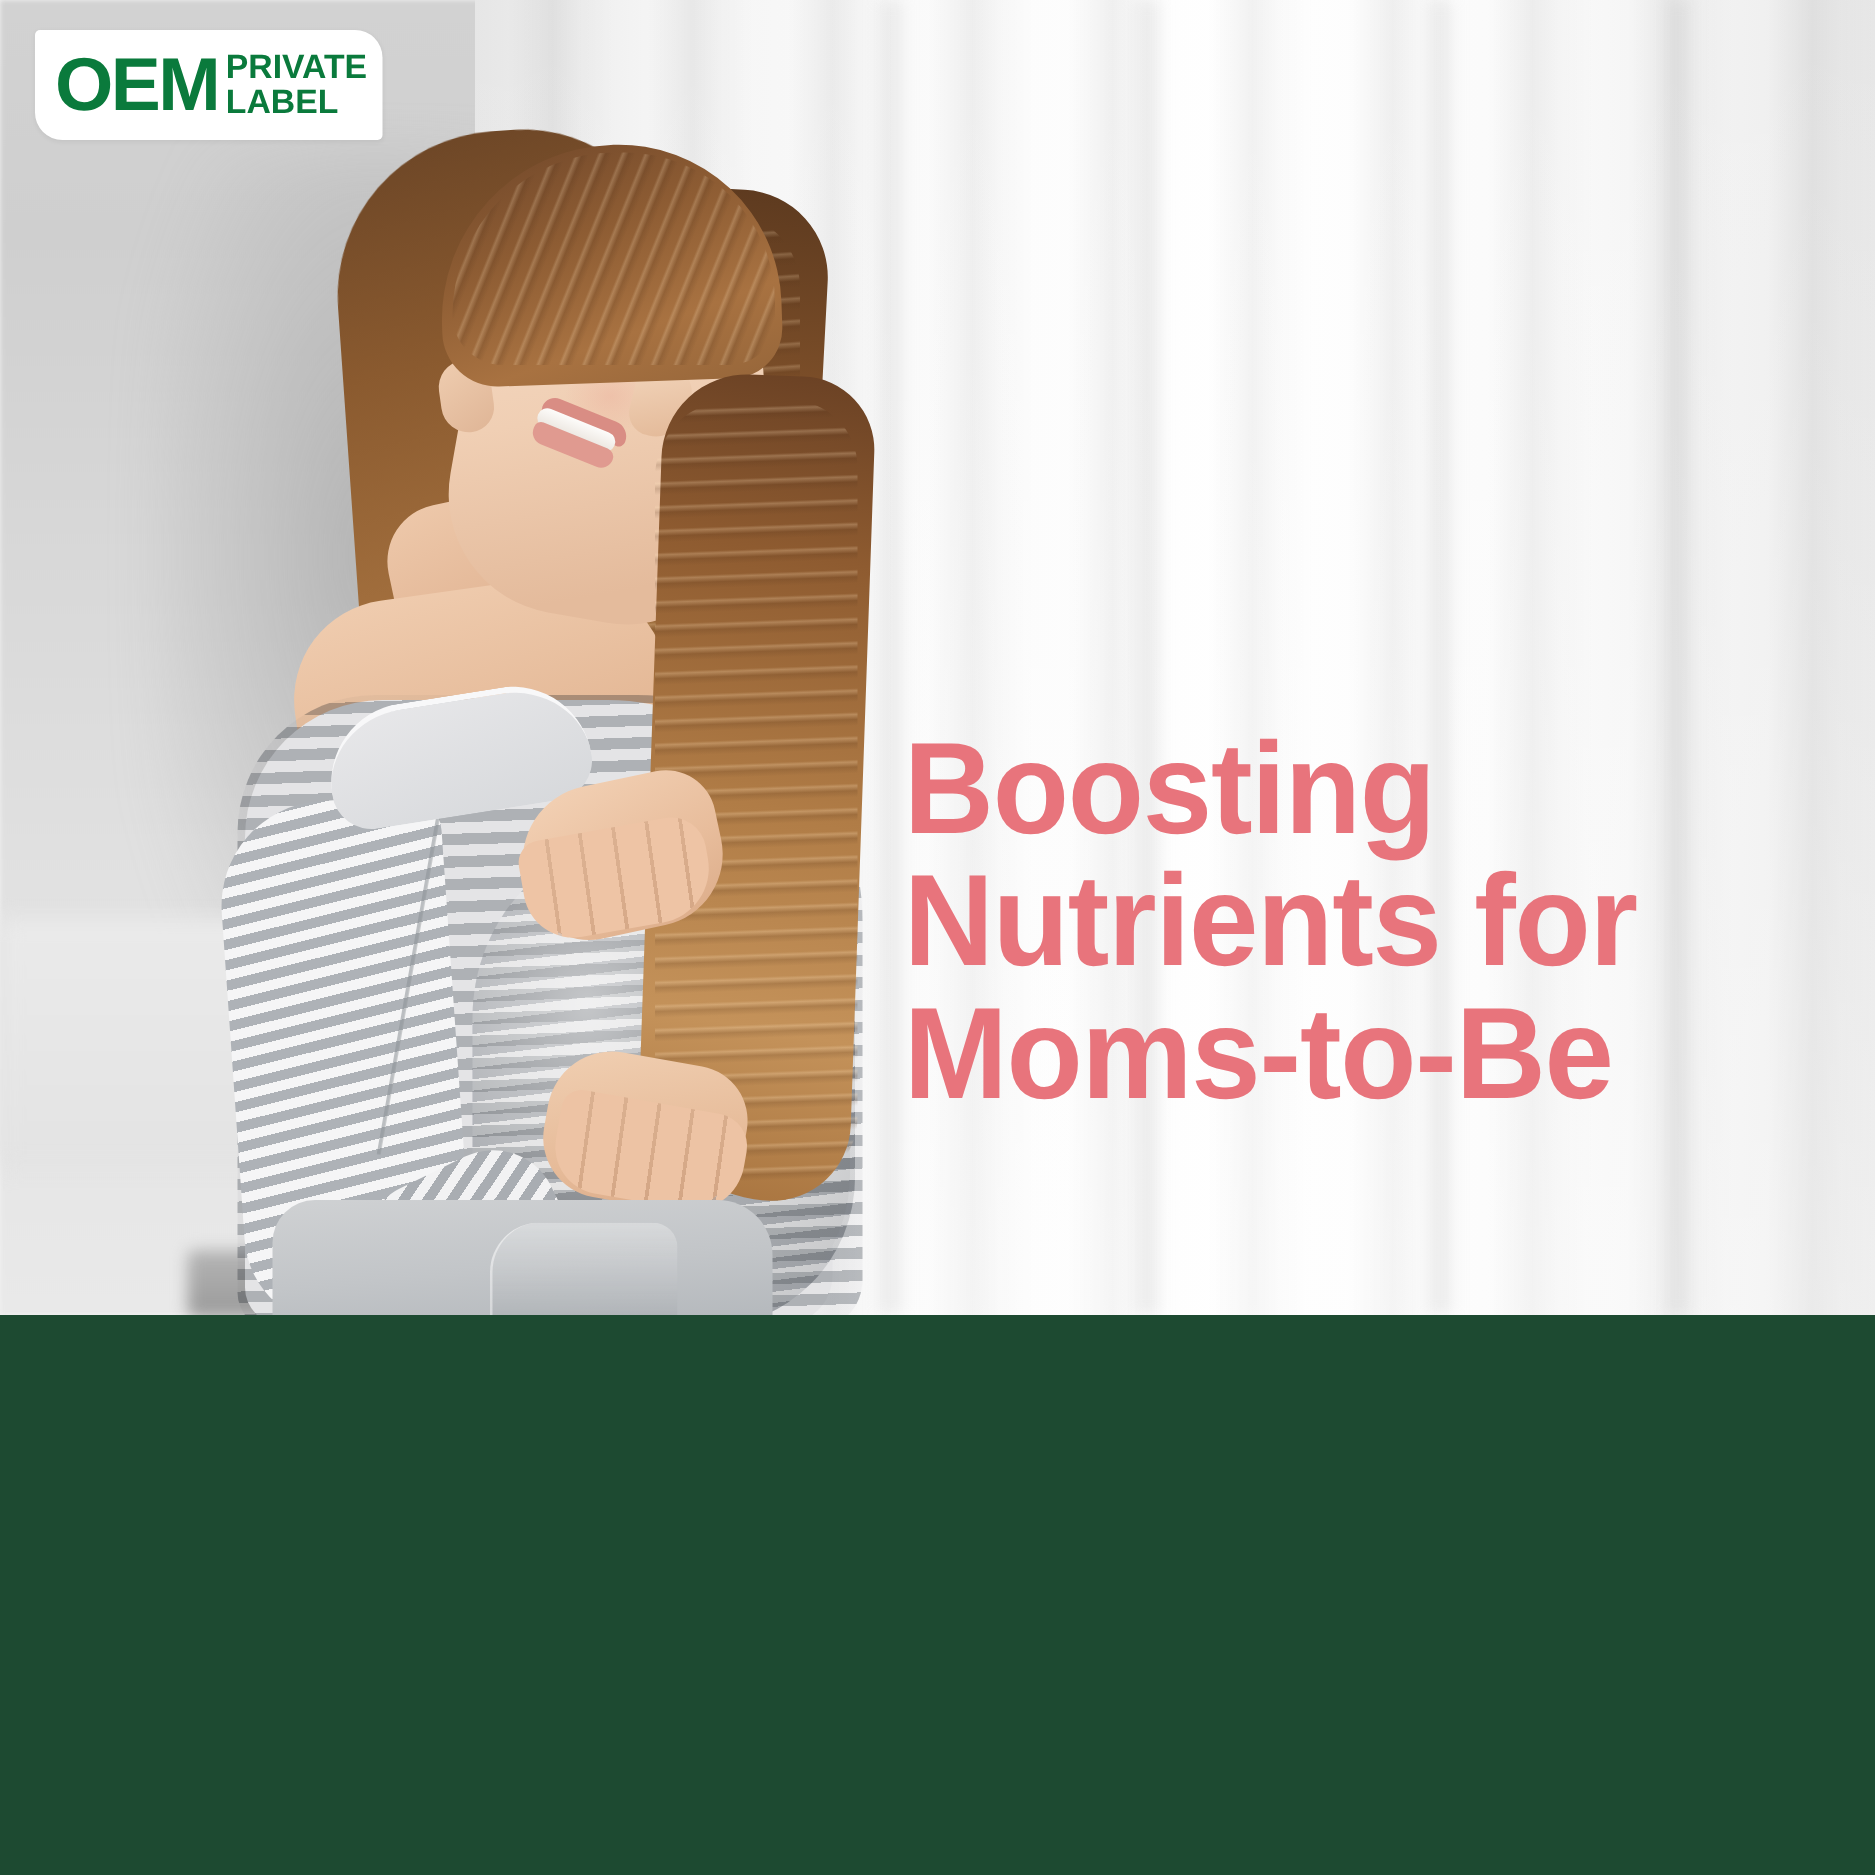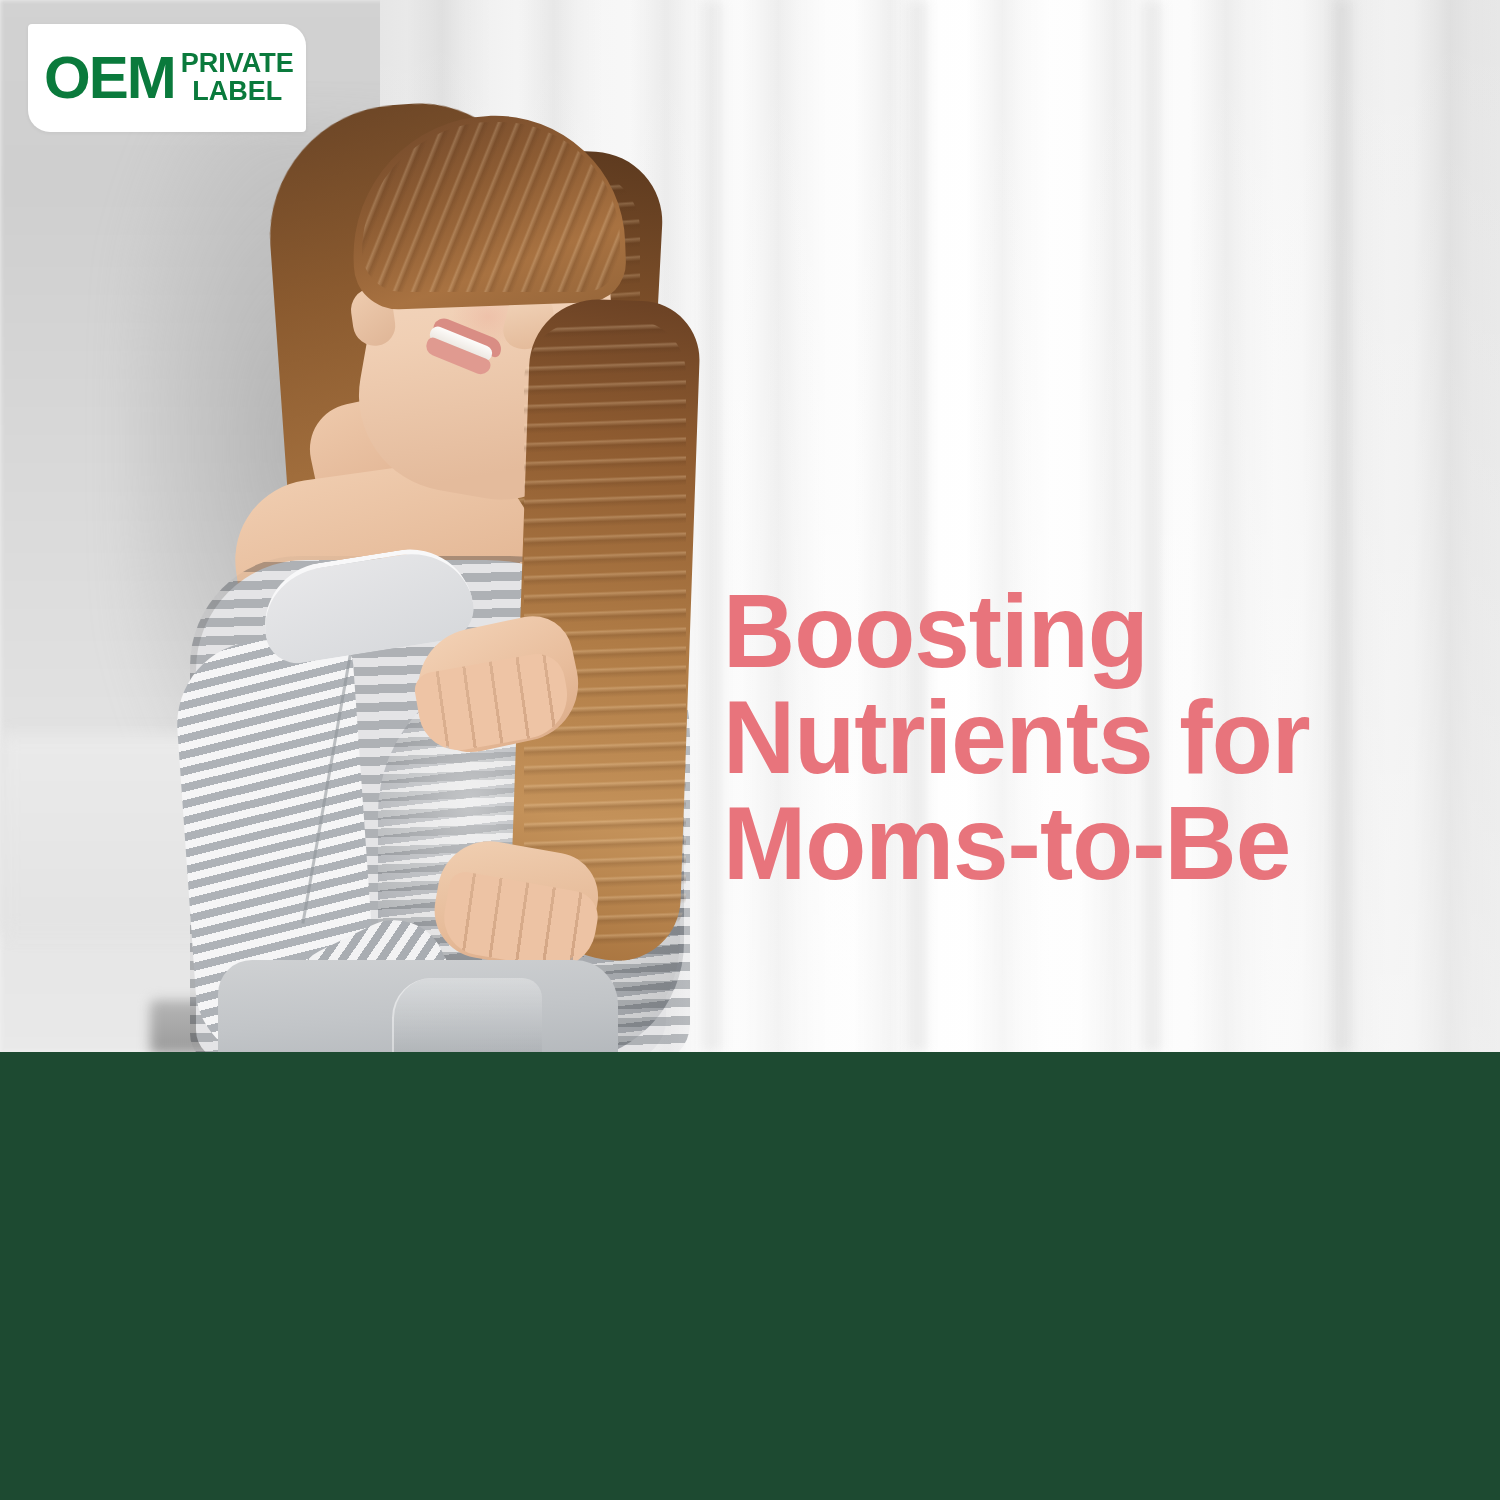--- a/index.html
+++ b/index.html
@@ -370,28 +370,27 @@
   .green-panel {
     position:absolute;
     left:0; top:1052px; width:1500px; height:448px;
     background:#1d4a31;
   }
 
   
   .logo-badge {
     position:absolute;
     left:28px; top:24px;
-    width:278px; height:108px;
+    width:278px; height:88px;
     background:#ffffff;
     border-radius:4px 22px 4px 22px;
     display:flex;
     align-items:center;
     padding-left:16px;
     box-shadow:0 1px 4px rgba(0,0,0,.06);
-    text-align:center;
   }
   .logo-oem {
     font-weight:700;
     font-size:60px;
     line-height:1;
     color:#0a7a3c;
     letter-spacing:-2px;
   }
   .logo-stack {
     margin-left:6px;

